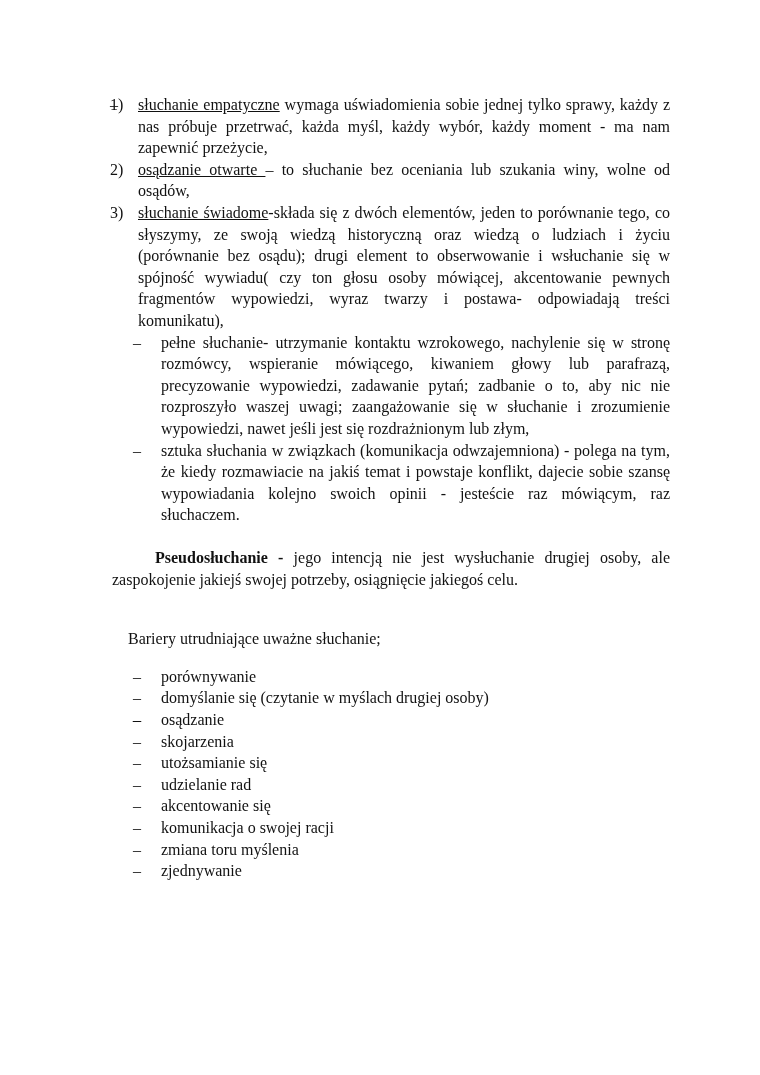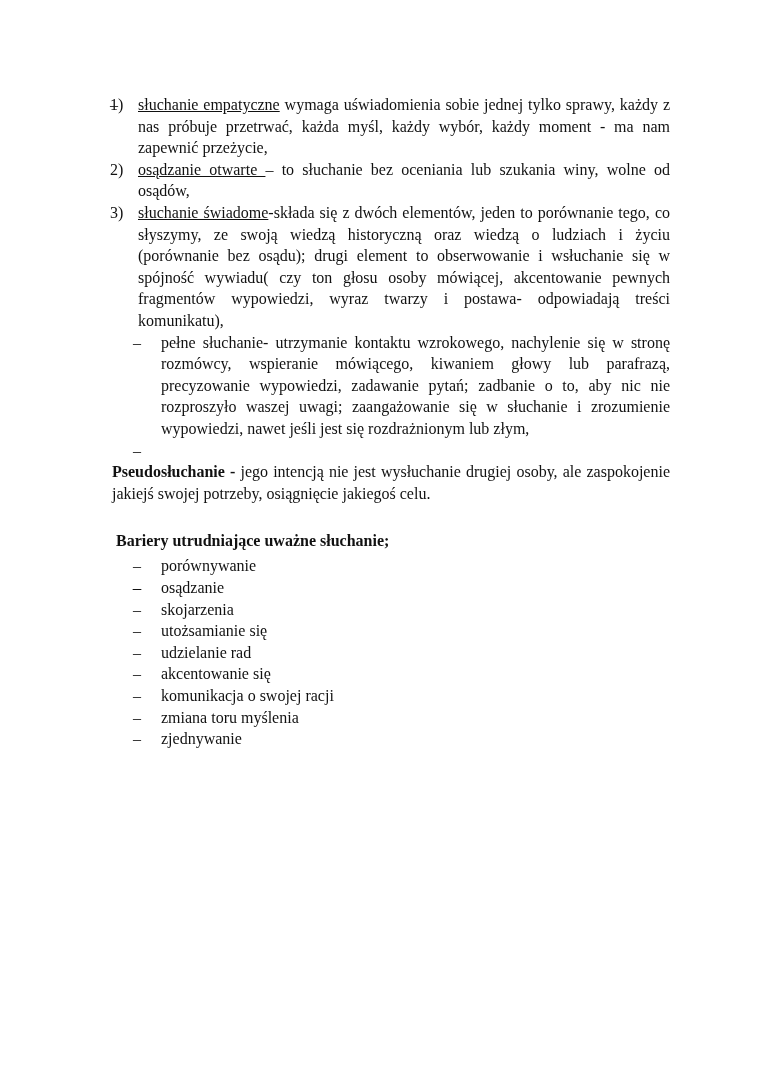--- a/index.html
+++ b/index.html
@@ -33,25 +33,25 @@
     }
     .item .marker {
       position: absolute;
       top: 0;
     }
     .lvl1 { padding-left: 26px; }
     .lvl1 .marker { left: -2px; }
     .lvl2 { padding-left: 49px; }
     .lvl2 .marker { left: 21px; }
     .u { text-decoration: underline; }
-    .b { font-weight: bold; }
+    .b { font-weight: bold; margin-left: 43px; }
     .gap { height: 21.6px; }
     .heading {
-      font-weight: bold;
-      margin: 4px;
+      font-weight: normal;
+      margin: 16px;
     }
     .barrier-list .item { text-align: left; }
   </style>
 </head>
 <body>
 
 <div class="page">
 
   <div>
     <div class="item lvl1">
@@ -73,36 +73,37 @@
       <span class="u">słuchanie świadome</span><span>-składa się z dwóch elementów, jeden to porównanie tego, co słyszymy, ze swoją wiedzą historyczną oraz wiedzą o ludziach i życiu (porównanie bez osądu); drugi element to obserwowanie i wsłuchanie się w spójność wywiadu( czy ton głosu osoby mówiącej, akcentowanie pewnych fragmentów wypowiedzi, wyraz twarzy i postawa- odpowiadają treści komunikatu),</span>
     </div>
 
     <div>
       <div class="item lvl2">
         <span class="marker">–</span>
         <span>pełne słuchanie- utrzymanie kontaktu wzrokowego, nachylenie się w stronę rozmówcy, wspieranie mówiącego, kiwaniem głowy lub parafrazą, precyzowanie wypowiedzi, zadawanie pytań; zadbanie o to, aby nic nie rozproszyło waszej uwagi; zaangażowanie się w słuchanie i zrozumienie wypowiedzi, nawet jeśli jest się rozdrażnionym lub złym,</span>
       </div>
       <div class="item lvl2">
         <span class="marker">–</span>
+        <span>sztuka słuchania w związkach (komunikacja odwzajemniona) - polega na tym, że kiedy rozmawiacie na jakiś temat i powstaje konflikt, dajecie sobie szansę wypowiadania kolejno swoich opinii - jesteście raz mówiącym, raz słuchaczem.</span>
       </div>
     </div>
   </div>
 
   <div class="gap"></div>
 
   <p class="para">
     <span class="b">Pseudosłuchanie -</span><span> jego intencją nie jest wysłuchanie drugiej osoby, ale zaspokojenie jakiejś swojej potrzeby, osiągnięcie jakiegoś celu.</span>
   </p>
 
   <div class="gap"></div>
 
   <p class="heading">Bariery utrudniające uważne słuchanie;</p>
   <div class="barrier-list" id="barrier-list">
       <div class="item lvl2"><span class="marker">–</span><span>porównywanie</span></div>
-      <div class="item lvl2"><span class="marker">–</span></div>
+      <div class="item lvl2"><span class="marker">–</span><span>domyślanie się (czytanie w myślach drugiej osoby)</span></div>
       <div class="item lvl2"><span class="marker">–</span></div>
       <div class="item lvl2"><span class="marker">–</span></div>
       <div class="item lvl2"><span class="marker">–</span><span>osądzanie</span></div>
       <div class="item lvl2"><span class="marker">–</span><span>skojarzenia</span></div>
       <div class="item lvl2"><span class="marker">–</span><span>utożsamianie się</span></div>
       <div class="item lvl2"><span class="marker">–</span><span>udzielanie rad</span></div>
       <div class="item lvl2"><span class="marker">–</span><span>akcentowanie się</span></div>
       <div class="item lvl2"><span class="marker">–</span><span>komunikacja o swojej racji</span></div>
       <div class="item lvl2"><span class="marker">–</span><span>zmiana toru myślenia</span></div>
       <div class="item lvl2"><span class="marker">–</span><span>zjednywanie</span></div>

